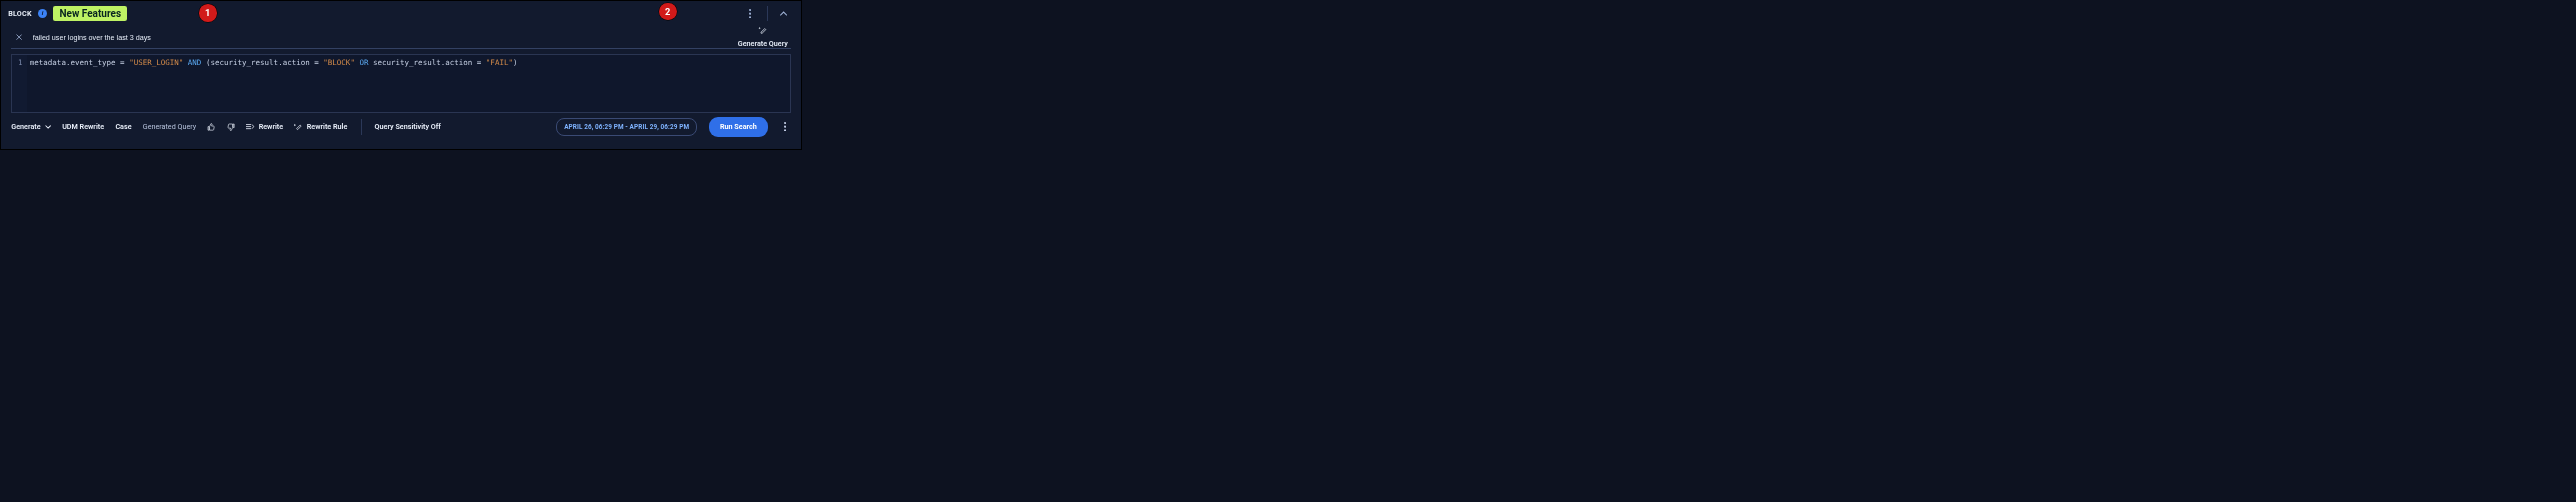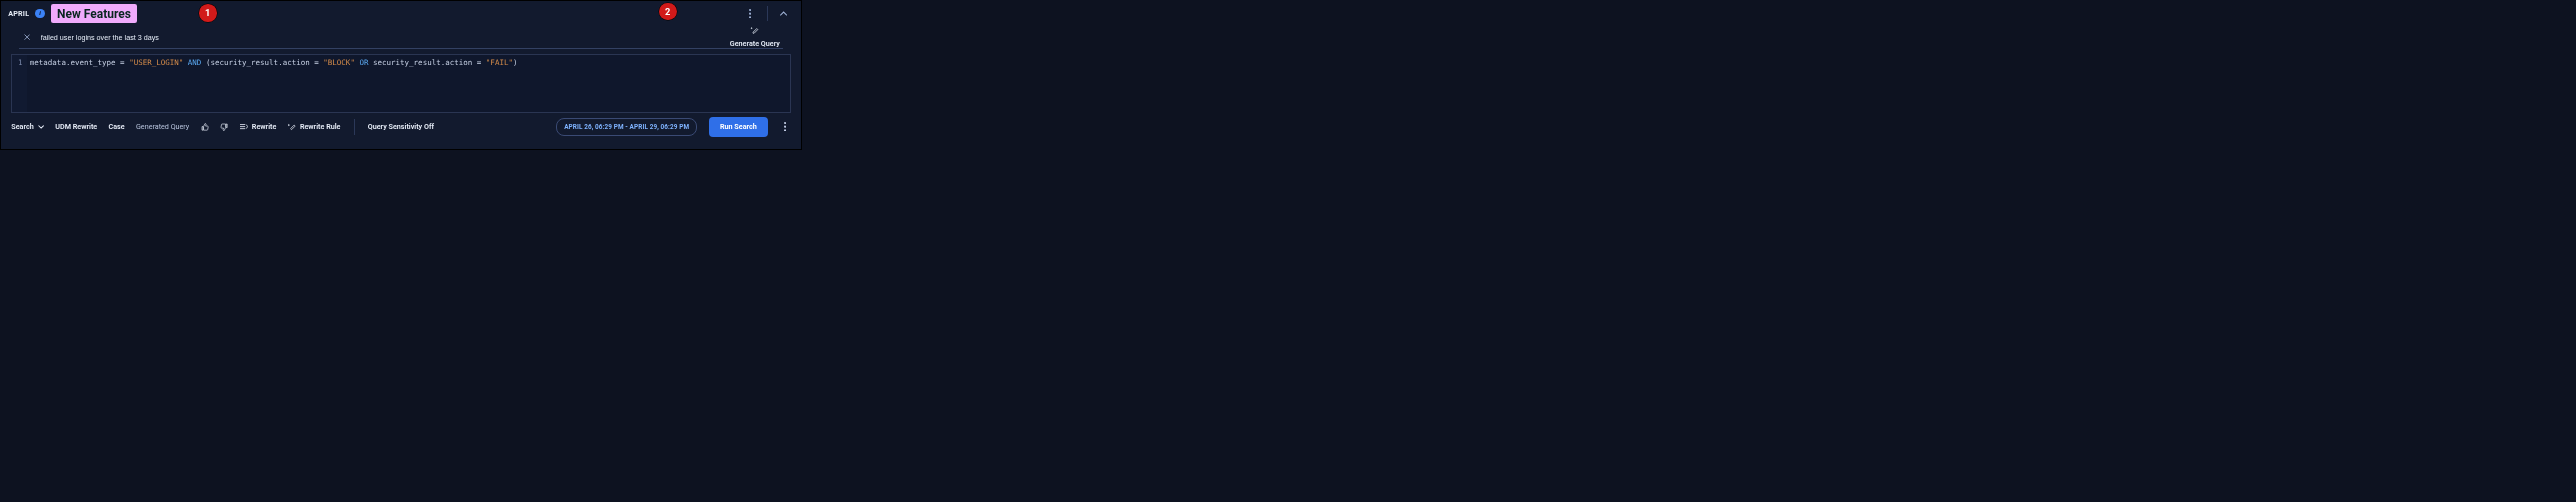--- a/index.html
+++ b/index.html
@@ -38,23 +38,23 @@
   .info-icon {
     width: 9.3px; height: 9.3px;
     border-radius: 50%;
     background: #3b82f6;
     color: #0b1223;
     display: flex; align-items: center; justify-content: center;
     font-size: 6.2px; font-weight: 700;
     font-style: italic;
   }
   .new-features {
-    background: #f0abfc;
+    background: #bef264;
     color: #08251f;
-    font-size: 12px;
+    font-size: 10px;
     font-weight: 700;
     padding: 2.1px 6.2px;
     border-radius: 2.1px;
   }
   .header-spacer { flex: 1; }
   .kebab-btn, .collapse-btn {
     width: 20.6px; height: 20.6px;
     display: flex; align-items: center; justify-content: center;
     color: #9fb2d6;
     cursor: pointer;
@@ -62,21 +62,21 @@
   .vsep-head {
     width: 0.5px; height: 14.4px;
     background: #2b3858;
   }
 
   
   .nl-row {
     height: 23px;
     display: flex;
     align-items: center;
-    margin: 0 18px;
+    margin: 0 10px;
     border-bottom: 0.5px solid #334163;
     gap: 9.3px;
   }
   .nl-close {
     width: 9.3px; height: 9.3px;
     display: flex; align-items: center; justify-content: center;
     color: #9fb2d6; cursor: pointer;
     margin-left: 3.1px;
   }
   .nl-input {
@@ -154,21 +154,21 @@
     border-radius: 8px;
     padding: 4.1px 7.2px;
     font-size: 6.4px;
     font-weight: 700;
     color: #7fb3ff;
     letter-spacing: 0.1px;
   }
   .run-btn {
     background: #2f6fe8;
     color: #fff;
-    border-radius: 4px;
+    border-radius: 9px;
     padding: 5.2px 11.3px;
     font-size: 7.2px;
     font-weight: 700;
   }
   .kebab-small { width: 11.3px; display:flex; justify-content:center; cursor:pointer; color:#c3cee6;}
 
   
   svg { display: block; }
 
   
@@ -204,21 +204,21 @@
     border: 6.2px solid transparent;
     border-left-color: #d11a1a;
   }
 </style>
 </head>
 <body>
 
 <div class="root">
 
   <div class="header">
-    <span class="title">APRIL</span>
+    <span class="title">BLOCK</span>
     <span class="info-icon">i</span>
     <span class="new-features">New Features</span>
     <div class="header-spacer"></div>
     <div class="kebab-btn">
       <svg width="2.1" height="9.3" viewBox="0 0 4 18">
         <circle cx="2" cy="2" r="2" fill="currentColor"></circle>
         <circle cx="2" cy="9" r="2" fill="currentColor"></circle>
         <circle cx="2" cy="16" r="2" fill="currentColor"></circle>
       </svg>
     </div>
@@ -248,21 +248,21 @@
 
   <div class="editor-wrap">
     <div class="gutter">
       <div>1</div>
     </div>
     <div class="code"><span class="tok-field">metadata.event_type</span><span class="tok-op"> = </span><span class="tok-str">"USER_LOGIN"</span><span class="tok-kw"> AND </span><span class="tok-op">(</span><span class="tok-field">security_result.action</span><span class="tok-op"> = </span><span class="tok-str">"BLOCK"</span><span class="tok-kw"> OR </span><span class="tok-field">security_result.action</span><span class="tok-op"> = </span><span class="tok-str">"FAIL"</span><span class="tok-op">)</span></div>
   </div>
 
   <div class="bottombar">
     <div class="bb-item">
-      <span>Search</span>
+      <span>Generate</span>
       <svg width="6.2" height="4.1" viewBox="0 0 12 8">
         <path d="M1 1 L6 6 L11 1" stroke="currentColor" stroke-width="2" fill="none"></path>
       </svg>
     </div>
     <div class="bb-item">
       <span>UDM Rewrite</span>
     </div>
     <div class="bb-item">
       <span>Case</span>
     </div>

